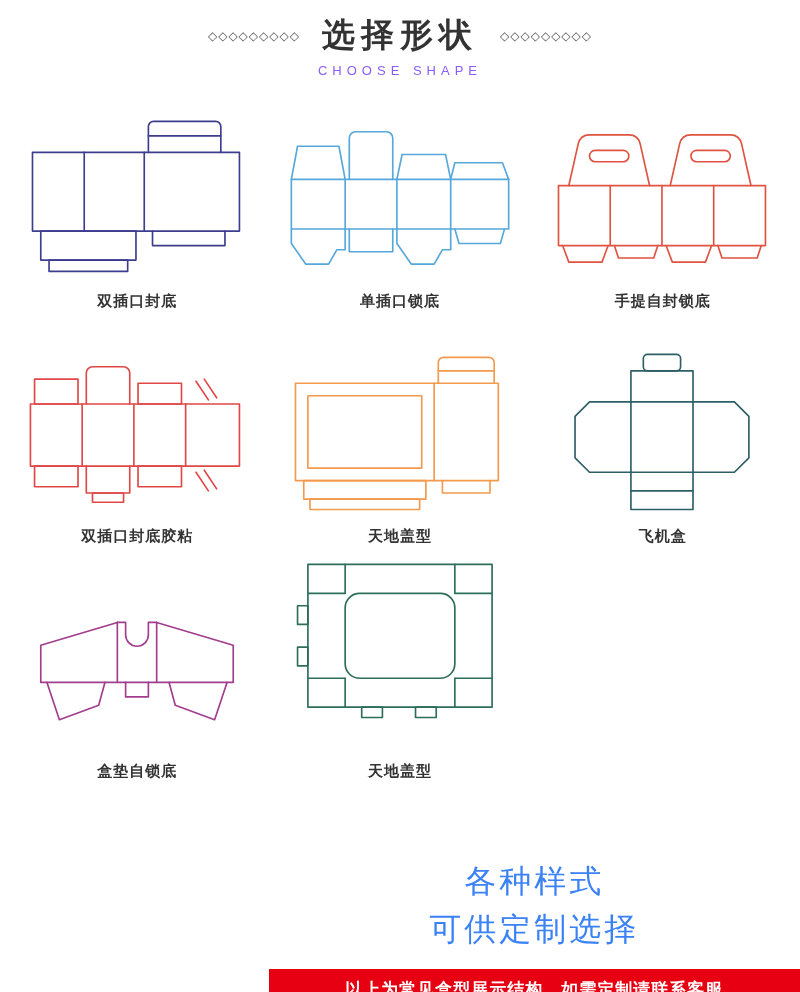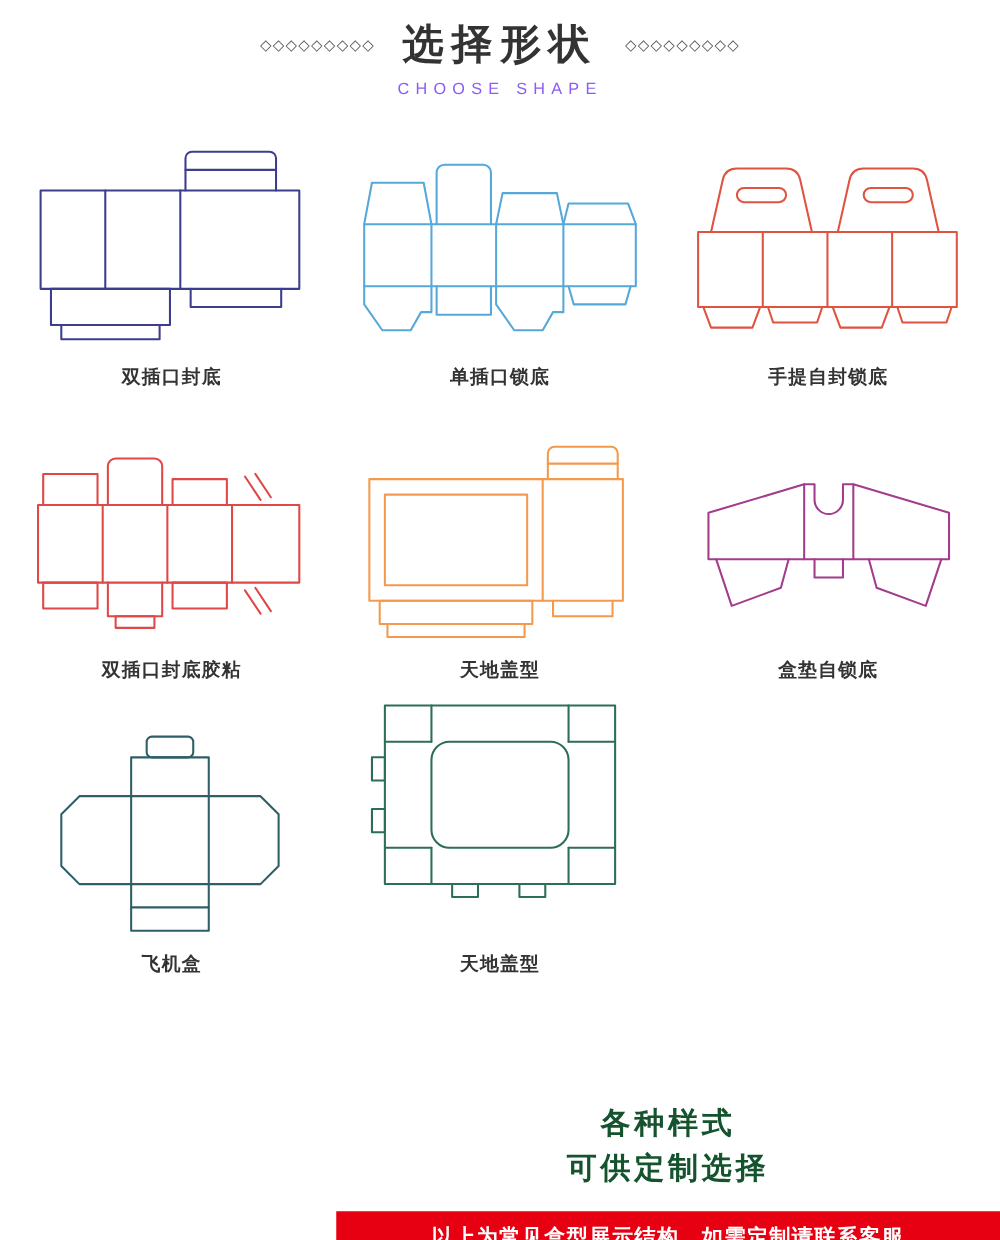--- a/index.html
+++ b/index.html
@@ -30,21 +30,21 @@
   .shape-item svg { display:block; }
   .caption { margin-top:5px; margin-bottom:8px; font-size:15px; font-weight:700; color:#333; letter-spacing:1px; }
 
   
   .custom {
     grid-column:2 / 4;
     display:flex; flex-direction:column; align-items:center; justify-content:flex-end;
     margin-right:-6px;
     padding-bottom:14px;
   }
-  .big-line { font-size:24px; font-weight:700; color:#14532d; letter-spacing:3px; line-height:1.5; }
+  .big-line { font-size:32px; font-weight:400; color:#3b82f6; letter-spacing:3px; line-height:1.5; }
   .banner {
     margin-top:16px;
     width:100%;
     color:#fff; font-weight:700; font-size:17px;
     text-align:center; padding:9px 4px; letter-spacing:1px;
   }
   .bottom-strip { height:7px; width:100%; }
 </style>
 </head>
 <body>
@@ -152,48 +152,48 @@
           <line x1="148" y1="36" x2="148" y2="130"></line>
           <rect x="26" y="48" width="110" height="70"></rect>
           <rect x="22" y="130" width="118" height="18"></rect>
           <rect x="28" y="148" width="106" height="10"></rect>
           <polyline points="156,130 156,142 202,142 202,130"></polyline>
         </g>
       </svg>
       <figcaption class="caption">天地盖型</figcaption>
     </figure>
 
+    <figure class="shape-item" style="color: rgb(46, 95, 102);">
+      <svg width="238" height="176" viewBox="0 0 230 170">
+        <g fill="none" stroke="currentColor" stroke-width="1.6" stroke-linejoin="round" stroke-linecap="round">
+          <rect x="96" y="8" width="36" height="16" rx="4"></rect>
+          <rect x="84" y="24" width="60" height="134"></rect>
+          <line x1="84" y1="54" x2="144" y2="54"></line>
+          <line x1="84" y1="122" x2="144" y2="122"></line>
+          <line x1="84" y1="140" x2="144" y2="140"></line>
+          <path d="M84,54 H44 L30,68 V108 L44,122 H84"></path>
+          <path d="M144,54 H184 L198,68 V108 L184,122 H144"></path>
+        </g>
+      </svg>
+      <figcaption class="caption">飞机盒</figcaption>
+    </figure>
+
     <figure class="shape-item" style="color: rgb(162, 60, 140);">
       <svg width="238" height="176" viewBox="0 0 230 170">
         <g fill="none" stroke="currentColor" stroke-width="1.6" stroke-linejoin="round" stroke-linecap="round">
           <path d="M96,40 H104 V52 a11,11 0 0 0 22,0 V40 H134"></path>
           <path d="M96,40 L22,62 V98 H96 V40"></path>
           <path d="M134,40 L208,62 V98 H134 V40"></path>
           <line x1="96" y1="98" x2="134" y2="98"></line>
           <path d="M104,98 v14 h22 v-14"></path>
           <path d="M28,98 L40,134 L78,120 L84,98"></path>
           <path d="M202,98 L190,134 L152,120 L146,98"></path>
         </g>
       </svg>
       <figcaption class="caption">盒垫自锁底</figcaption>
-    </figure>
-
-    <figure class="shape-item" style="color: rgb(46, 95, 102);">
-      <svg width="238" height="176" viewBox="0 0 230 170">
-        <g fill="none" stroke="currentColor" stroke-width="1.6" stroke-linejoin="round" stroke-linecap="round">
-          <rect x="96" y="8" width="36" height="16" rx="4"></rect>
-          <rect x="84" y="24" width="60" height="134"></rect>
-          <line x1="84" y1="54" x2="144" y2="54"></line>
-          <line x1="84" y1="122" x2="144" y2="122"></line>
-          <line x1="84" y1="140" x2="144" y2="140"></line>
-          <path d="M84,54 H44 L30,68 V108 L44,122 H84"></path>
-          <path d="M144,54 H184 L198,68 V108 L184,122 H144"></path>
-        </g>
-      </svg>
-      <figcaption class="caption">飞机盒</figcaption>
     </figure>
 
     <figure class="shape-item" style="color: rgb(44, 110, 90); gap: 27px;">
       <svg width="238" height="176" viewBox="0 0 230 170">
         <g fill="none" stroke="currentColor" stroke-width="1.6" stroke-linejoin="round" stroke-linecap="round">
           <rect x="26" y="10" width="178" height="138"></rect>
           <rect x="62" y="38" width="106" height="82" rx="14"></rect>
           <line x1="62" y1="10" x2="62" y2="38"></line>
           <line x1="168" y1="10" x2="168" y2="38"></line>
           <line x1="62" y1="120" x2="62" y2="148"></line>

